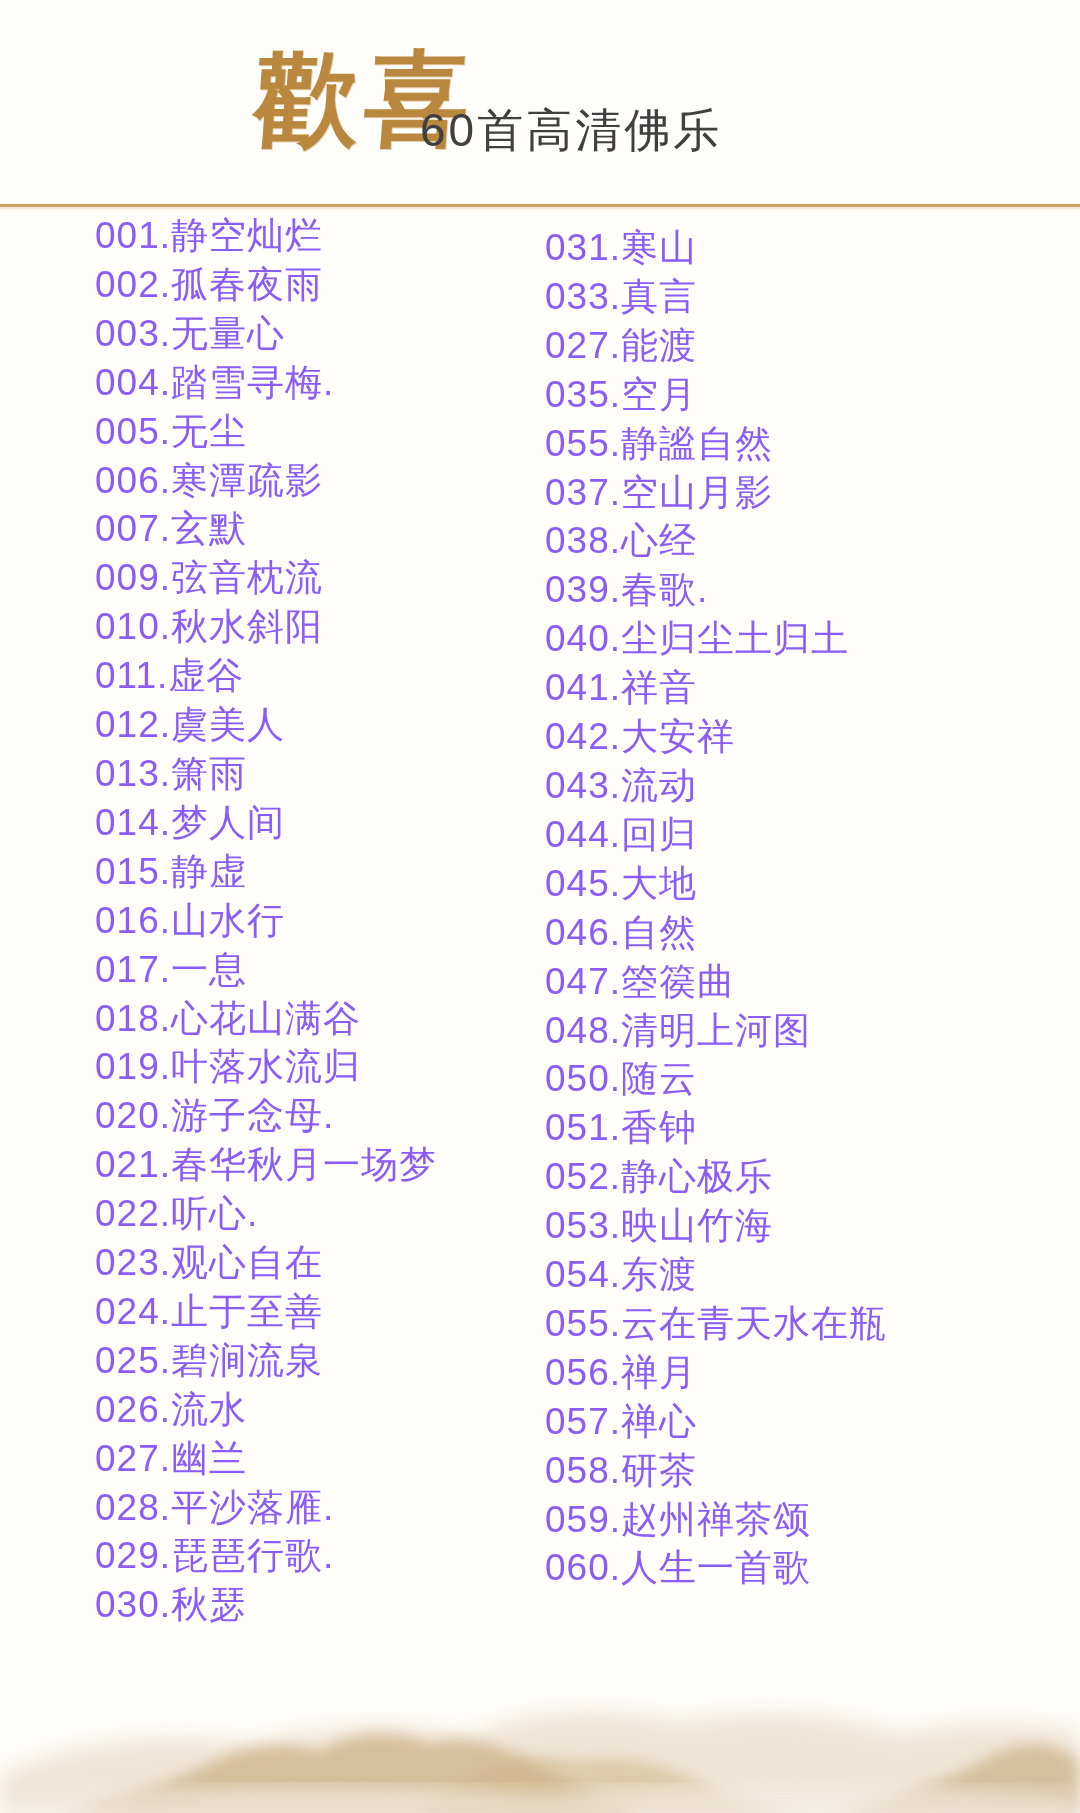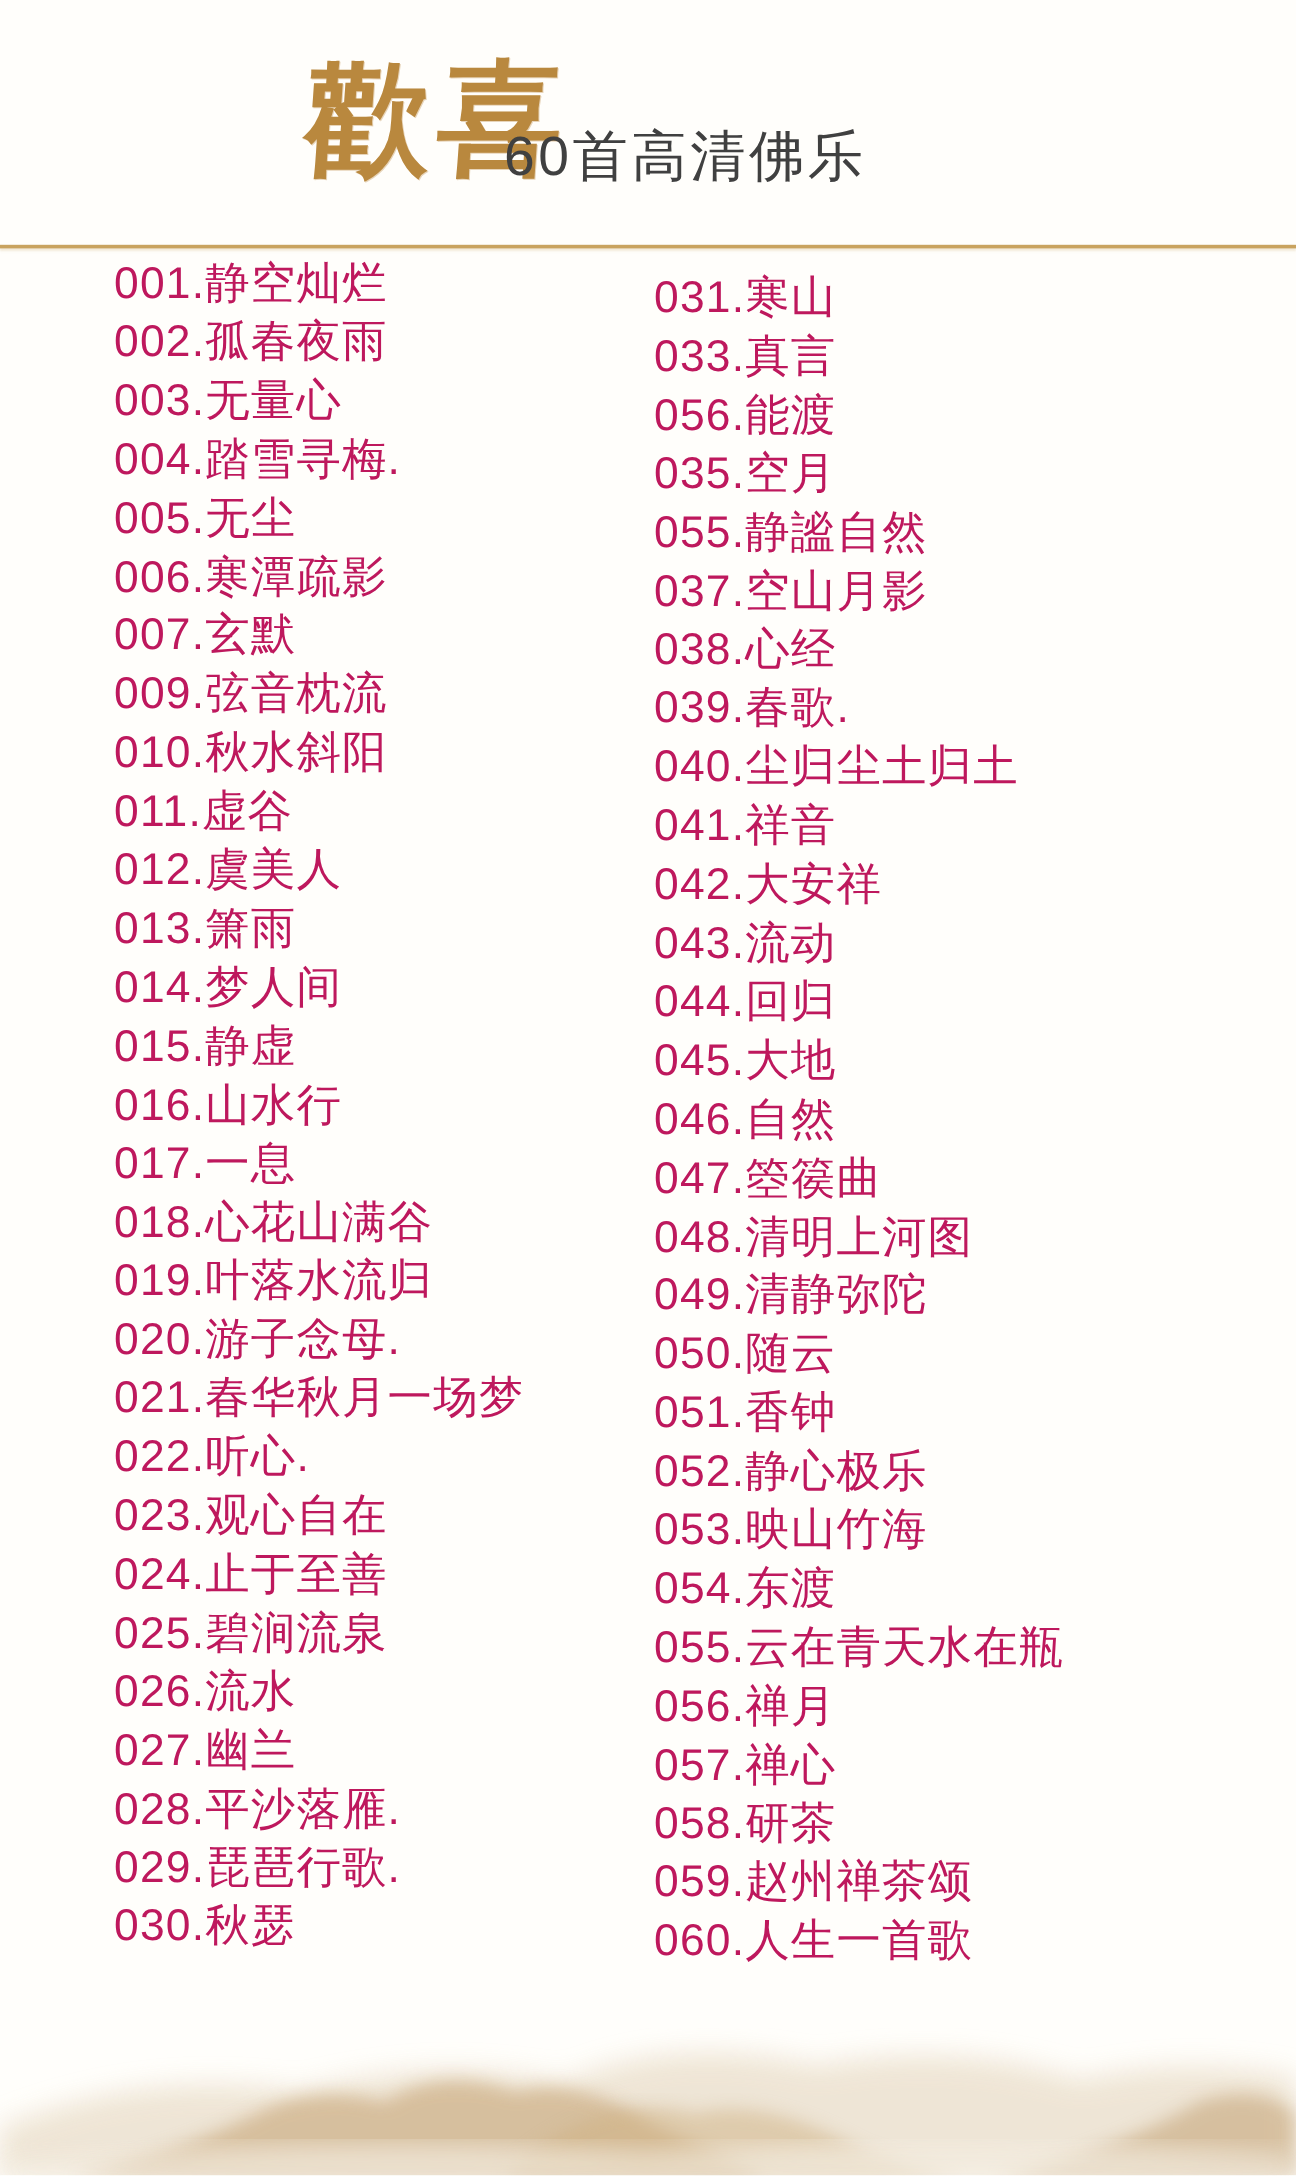--- a/index.html
+++ b/index.html
@@ -39,21 +39,21 @@
   
   .list-col {
     position:absolute; top:212px;
     display:flex; flex-direction:column;
   }
   .col-left  { left:95px;  }
   .col-right { left:545px;margin-top:12px; }
   .item {
     font-size:37px;
     line-height:48.9px;
-    color:#be185d;
+    color:#8b5cf6;
     letter-spacing:1px;
     white-space:nowrap;
   }
   
   .mountains {
     position:absolute; bottom:0; left:0;
     width:1080px; height:170px;
     pointer-events:none;
   }
   .mountains svg { display:block; width:100%; height:100%; }
@@ -101,36 +101,35 @@
       <div class="item">026.流水</div>
       <div class="item">027.幽兰</div>
       <div class="item">028.平沙落雁.</div>
       <div class="item">029.琵琶行歌.</div>
       <div class="item">030.秋瑟</div>
     </div>
 
   <div class="list-col col-right">
       <div class="item">031.寒山</div>
       <div class="item">033.真言</div>
-      <div class="item">056.能渡</div>
+      <div class="item">027.能渡</div>
       <div class="item">035.空月</div>
       <div class="item">055.静謐自然</div>
       <div class="item">037.空山月影</div>
       <div class="item">038.心经</div>
       <div class="item">039.春歌.</div>
       <div class="item">040.尘归尘土归土</div>
       <div class="item">041.祥音</div>
       <div class="item">042.大安祥</div>
       <div class="item">043.流动</div>
       <div class="item">044.回归</div>
       <div class="item">045.大地</div>
       <div class="item">046.自然</div>
       <div class="item">047.箜篌曲</div>
       <div class="item">048.清明上河图</div>
-      <div class="item">049.清静弥陀</div>
       <div class="item">050.随云</div>
       <div class="item">051.香钟</div>
       <div class="item">052.静心极乐</div>
       <div class="item">053.映山竹海</div>
       <div class="item">054.东渡</div>
       <div class="item">055.云在青天水在瓶</div>
       <div class="item">056.禅月</div>
       <div class="item">057.禅心</div>
       <div class="item">058.研茶</div>
       <div class="item">059.赵州禅茶颂</div>

